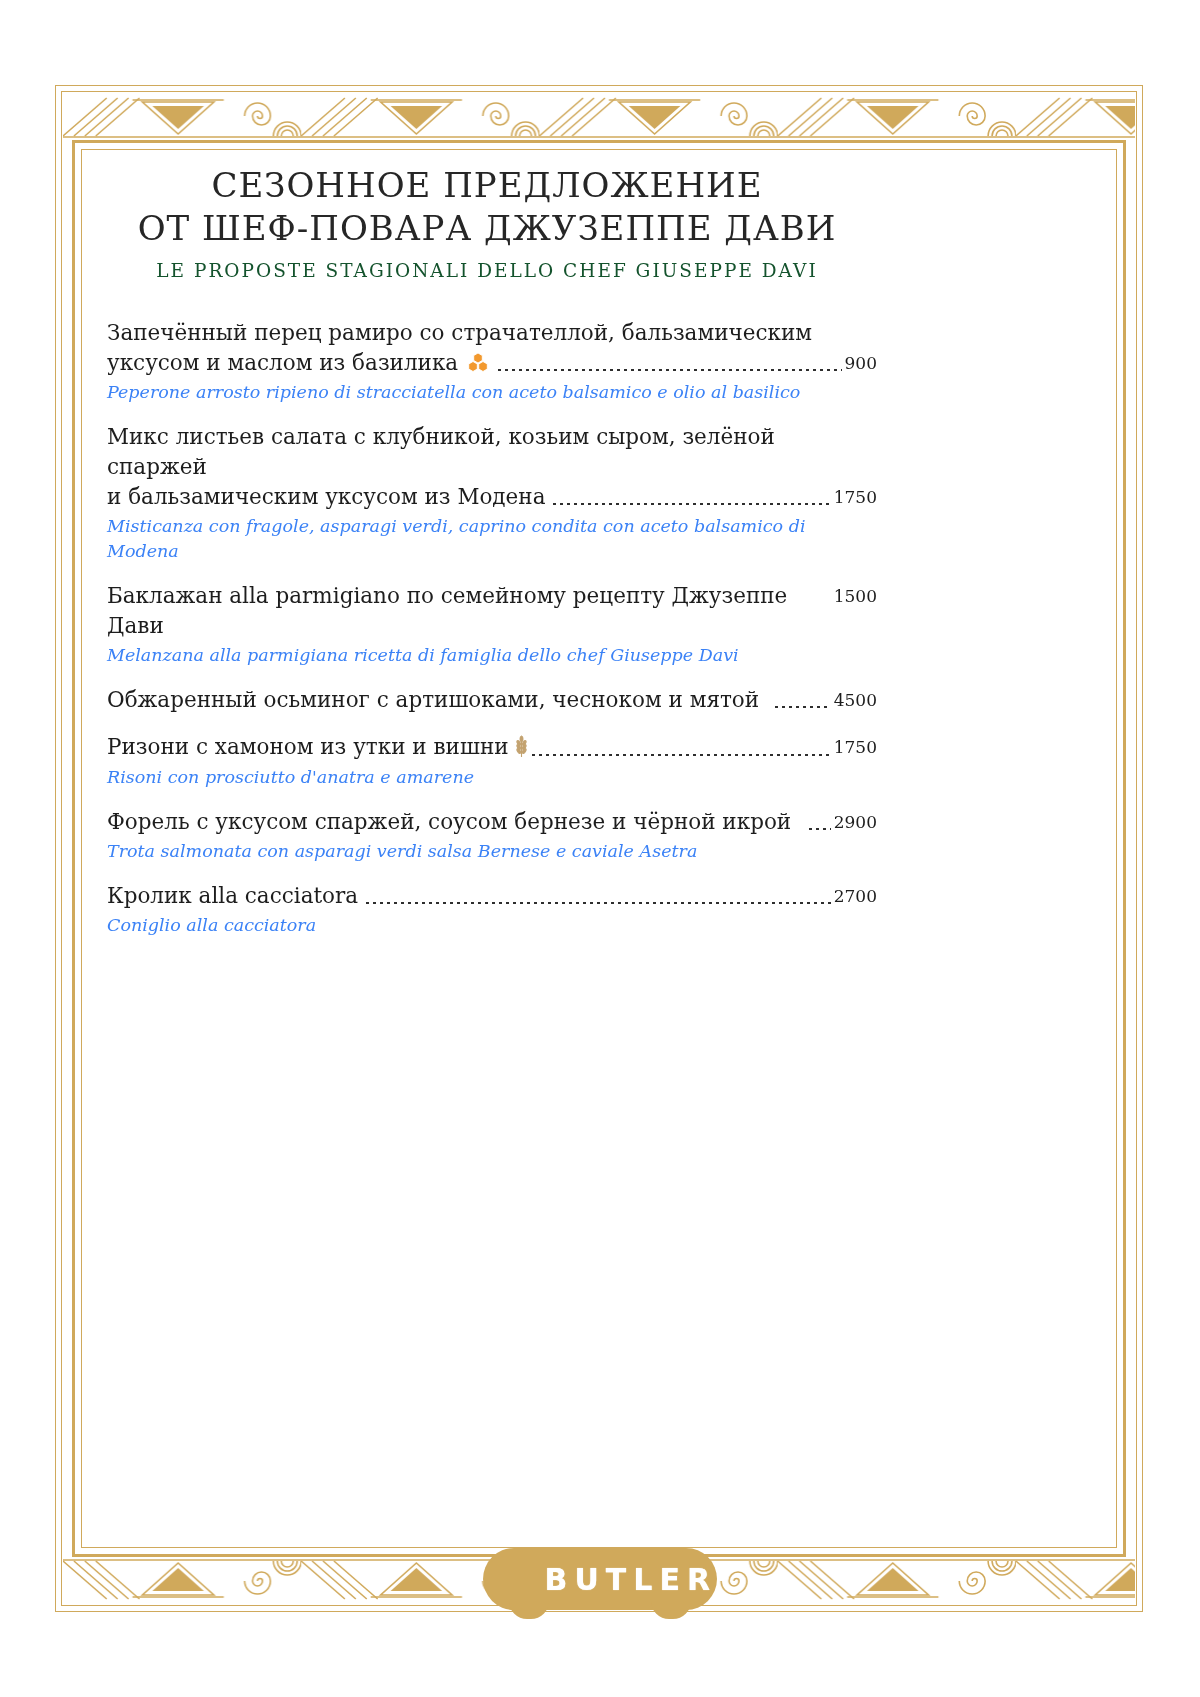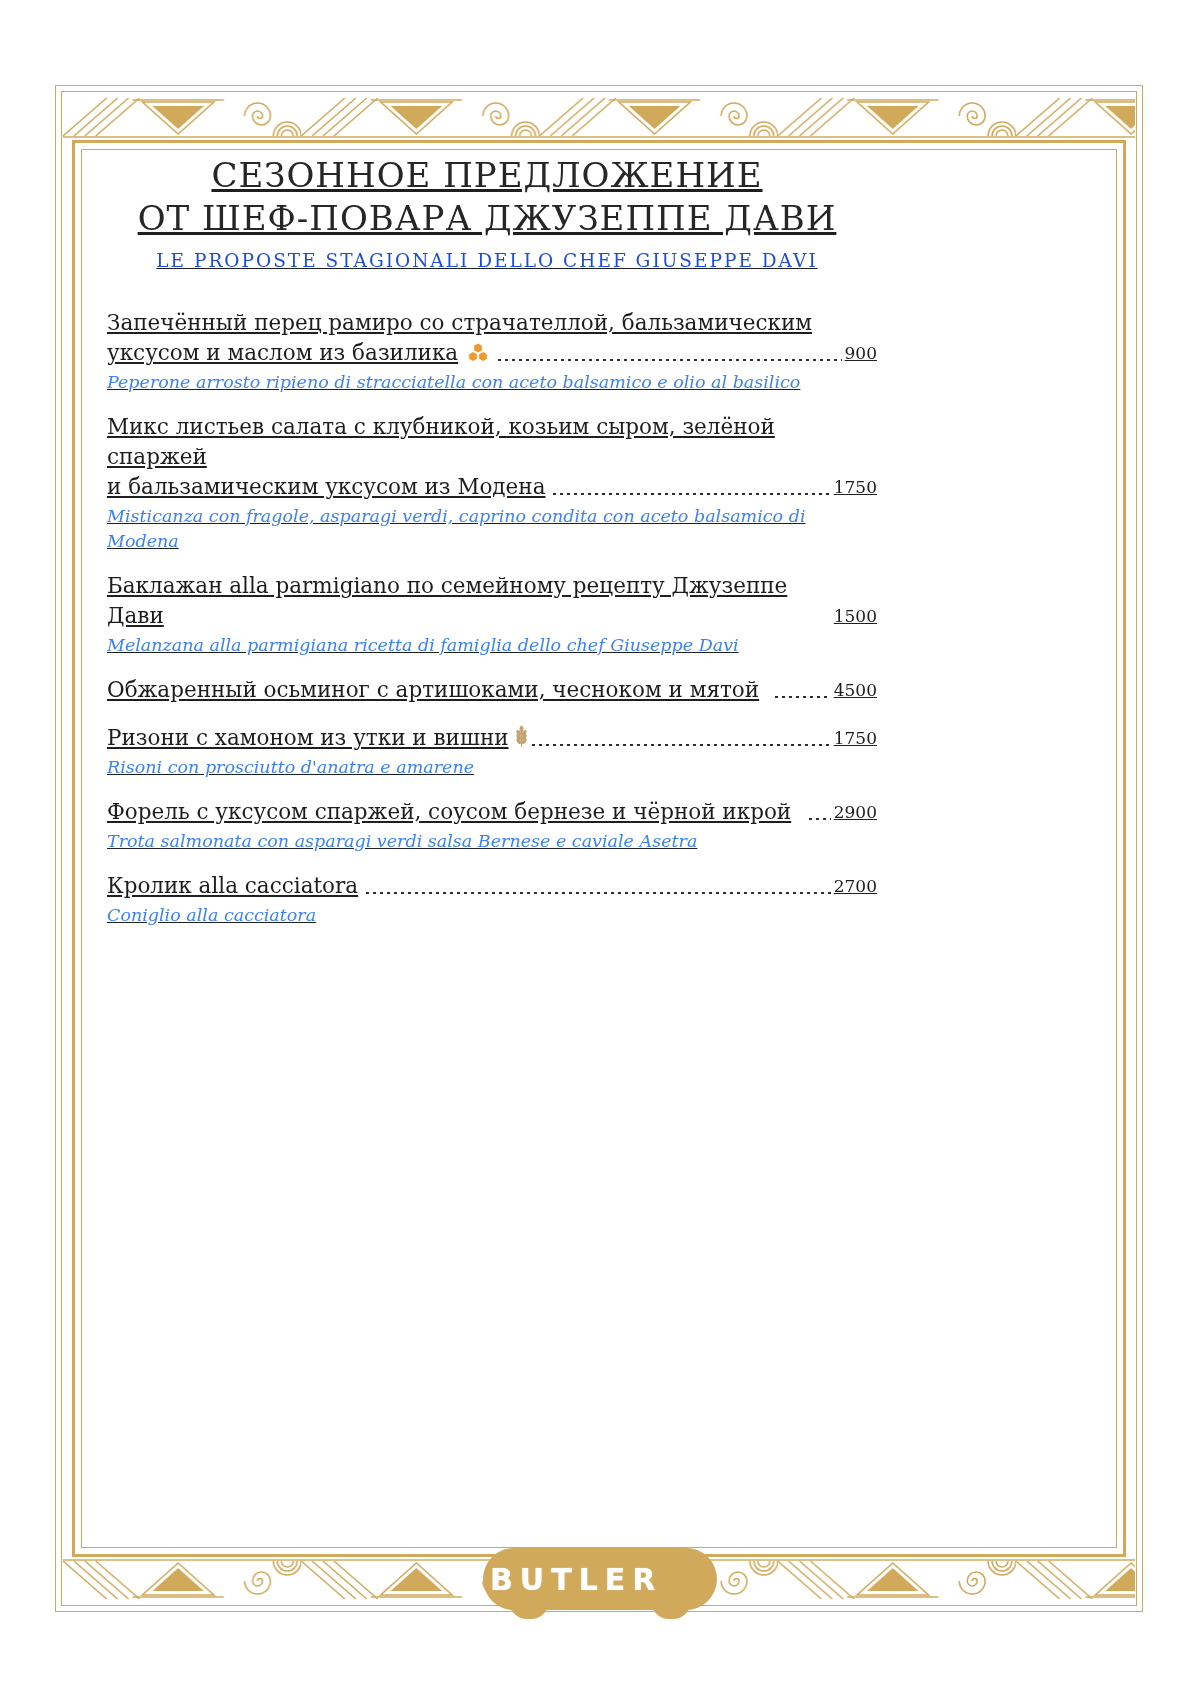--- a/index.html
+++ b/index.html
@@ -14,48 +14,48 @@
   .fr-thick  { left:72px; right:74px; top:140px; bottom:140px; border:3px solid var(--gold); }
   .fr-thin   { left:81px; right:83px; top:149px; bottom:149px; border:1px solid var(--gold); }
   .frieze { position:absolute; left:63px; right:65px; height:52px; }
   .frieze.top { top:90px; }
   .frieze.bottom { bottom:90px; }
   .frieze svg { width:100%; height:100%; display:block; }
   
   .brand-pill {
     position:absolute; left:50%; transform:translateX(-50%);
     bottom:87px; width:234px; height:62px; background:var(--gold);
-    border-radius:31px; display:flex; align-items:center; justify-content:flex-start;
+    border-radius:31px; display:flex; align-items:center; justify-content:flex-end;
   }
   .brand-pill::before, .brand-pill::after {
     content:""; position:absolute; bottom:-9px; width:40px; height:18px;
     background:var(--gold); border-radius:0 0 40px 40px;
   }
   .brand-pill::before { left:26px; }
   .brand-pill::after  { right:26px; }
   .brand-text {
     font-family:"DejaVu Sans","Liberation Sans",sans-serif;
     font-weight:bold; font-size:30px; letter-spacing:7px; color:#ffffff;
     padding-left:7px; 
     text-shadow:0 0 1px rgba(255,255,255,.9);
   }
   
-  .menu { position:absolute; left:97px; top:138px; width:780px; color:#1f1f1f;text-decoration:underline; }
+  .menu { position:absolute; left:97px; top:148px; width:780px; color:#1f1f1f; }
   .title {
     margin:16px 0 0 0; text-align:center; font-weight:500;
     font-size:34px; line-height:43px; letter-spacing:1px; color:#262626;
   }
   .subtitle {
     margin:10px 0 0 0; text-align:center; font-size:18.5px; letter-spacing:2px;
-    color:#1d4ed8; font-weight:400;
+    color:#14532d; font-weight:400;
   }
   .items { margin-top:37px;margin-left:10px; }
   .item { margin-bottom:17px; }
   .name-line, .leader-row { font-size:21.5px; line-height:30px; color:#1d1d1d; }
-  .leader-row { display:flex; align-items:flex-end; }
+  .leader-row { display:flex; align-items:flex-start; }
   .dots {
     flex:1 1 auto; margin:0 3px 0 6px; height:1em; align-self:flex-end;
     background-image:radial-gradient(circle, #2e2e2e 1.25px, transparent 1.45px);
     background-size:7px 4px; background-repeat:repeat-x;
     background-position:left calc(100% - 6px);
   }
   .price { flex:0 0 auto; font-size:17px; color:#1d1d1d; }
   .desc {
     font-style:italic; font-size:17.5px; line-height:25px; color:#3b82f6; margin-top:2px;
   }

